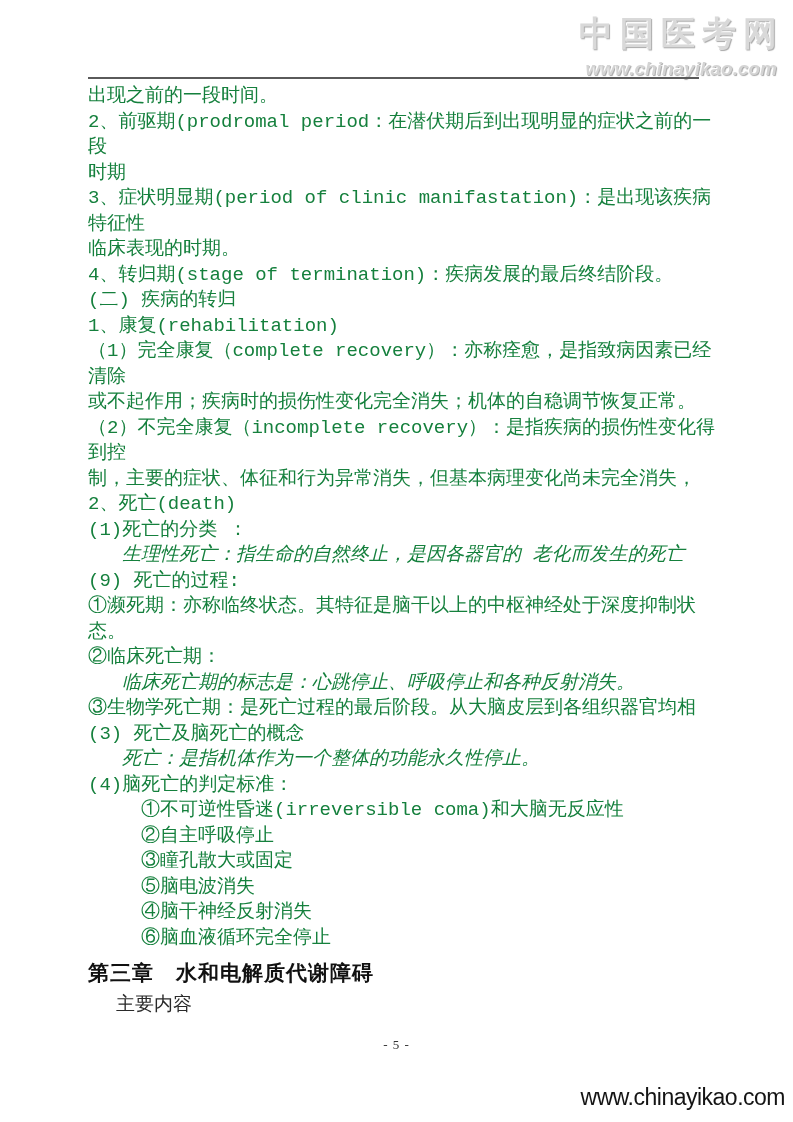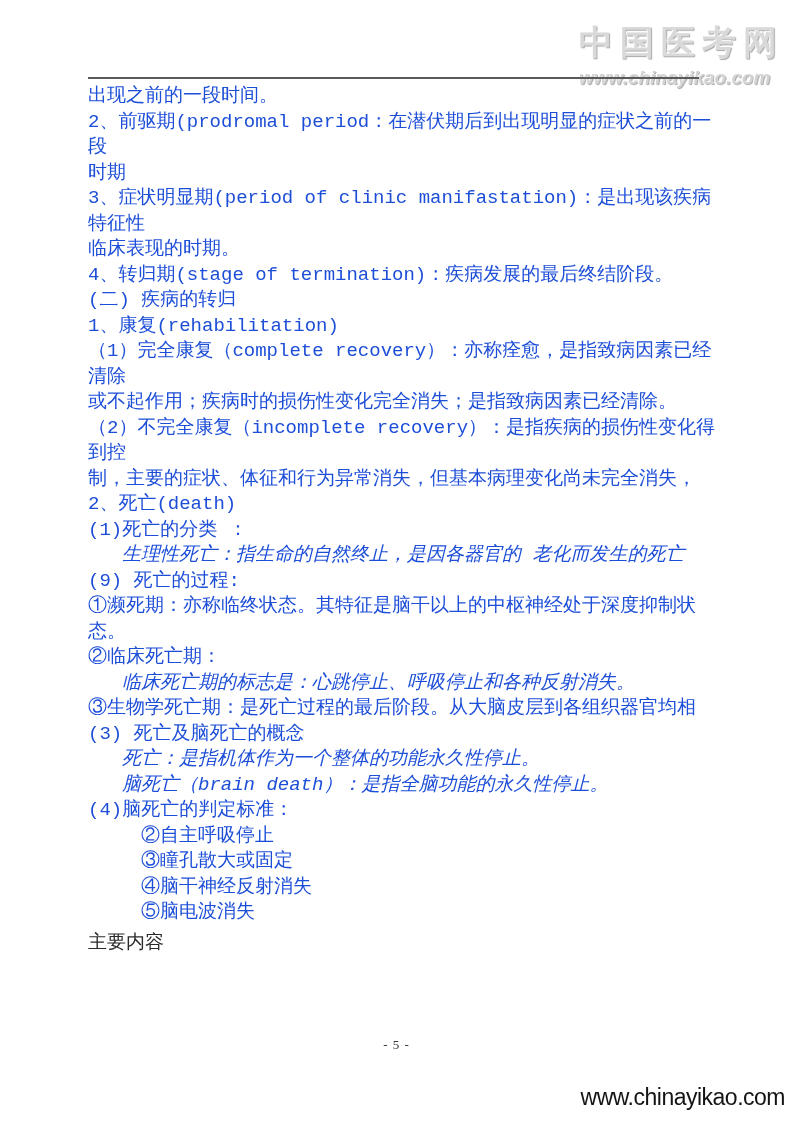--- a/index.html
+++ b/index.html
@@ -12,23 +12,23 @@
     width: 793px;
     height: 1122px;
     background: #ffffff;
     overflow: hidden;
     font-family: "Liberation Mono", "DejaVu Sans Mono", monospace;
     color: #1e1e1e;
   }
   
   .watermark {
     position: absolute;
-    top: 20px;
+    top: 11px;
     right: 16px;
-    text-align: left;
+    text-align: right;
     user-select: none;
   }
   .wm-title {
     font-size: 34px;
     font-weight: bold;
     letter-spacing: 7px;
     color: #d9d9d9;
     text-shadow: -1px -1px 0 #ffffff, 1px 1px 1px #a8a8a8;
     margin-right: -7px; 
   }
@@ -54,40 +54,41 @@
   .doc-body {
     position: absolute;
     top: 84px;
     left: 88px;
     width: 640px;
   }
   .line {
     font-size: 19px;
     line-height: 25.5px;
     white-space: pre-wrap;
-    color: #1d4ed8;
+    color: #15803d;
   }
   .indent-0 { padding-left: 0; }
   .indent-2 { padding-left: 34px; font-style: italic; }
   .indent-3 { padding-left: 53px; }
   .section-heading {
     margin-top: 11px;
     font-size: 21px;
     font-weight: bold;
     line-height: 26px;
     letter-spacing: 1px;
     color: #111111;
     white-space: pre-wrap;
   }
   .section-subheading {
     margin-top: 4px;
     font-size: 19px;
     line-height: 26px;
     color: #2a2a2a;
     white-space: pre-wrap;
+    margin-left: 28px;
   }
   
   .page-number {
     position: absolute;
     top: 1037px;
     left: 0;
     width: 793px;
     text-align: center;
     font-family: "Liberation Serif", serif;
     font-size: 13px;
@@ -120,41 +121,43 @@
     <div id="body-lines">
         <div class="line indent-0">出现之前的一段时间。</div>
         <div class="line indent-0">2、前驱期(prodromal period：在潜伏期后到出现明显的症状之前的一段</div>
         <div class="line indent-0">时期</div>
         <div class="line indent-0">3、症状明显期(period of clinic manifastation)：是出现该疾病特征性</div>
         <div class="line indent-0">临床表现的时期。</div>
         <div class="line indent-0">4、转归期(stage of termination)：疾病发展的最后终结阶段。</div>
         <div class="line indent-0">(二) 疾病的转归</div>
         <div class="line indent-0">1、康复(rehabilitation)</div>
         <div class="line indent-0">（1）完全康复（complete recovery）：亦称痊愈，是指致病因素已经清除</div>
-        <div class="line indent-0">或不起作用；疾病时的损伤性变化完全消失；是指致病因素已经清除。</div>
+        <div class="line indent-0">或不起作用；疾病时的损伤性变化完全消失；机体的自稳调节恢复正常。</div>
         <div class="line indent-0">（2）不完全康复（incomplete recovery）：是指疾病的损伤性变化得到控</div>
         <div class="line indent-0">制，主要的症状、体征和行为异常消失，但基本病理变化尚未完全消失，</div>
         <div class="line indent-0">2、死亡(death)</div>
         <div class="line indent-0">(1)死亡的分类 ：</div>
         <div class="line indent-2">生理性死亡：指生命的自然终止，是因各器官的 老化而发生的死亡</div>
         <div class="line indent-0">(9) 死亡的过程:</div>
         <div class="line indent-0">①濒死期：亦称临终状态。其特征是脑干以上的中枢神经处于深度抑制状</div>
         <div class="line indent-0">态。</div>
         <div class="line indent-0">②临床死亡期：</div>
         <div class="line indent-2">临床死亡期的标志是：心跳停止、呼吸停止和各种反射消失。</div>
         <div class="line indent-0">③生物学死亡期：是死亡过程的最后阶段。从大脑皮层到各组织器官均相</div>
         <div class="line indent-0">(3) 死亡及脑死亡的概念</div>
         <div class="line indent-2">死亡：是指机体作为一个整体的功能永久性停止。</div>
-        <div class="line indent-2">脑死亡（brain death）：是指全脑功能的永久性停止。</div>
         <div class="line indent-0">(4)脑死亡的判定标准：</div>
+        <div class="line indent-3">①不可逆性昏迷(irreversible coma)和大脑无反应性</div>
         <div class="line indent-3">②自主呼吸停止</div>
         <div class="line indent-3">③瞳孔散大或固定</div>
+        <div class="line indent-3">⑤脑电波消失</div>
         <div class="line indent-3">④脑干神经反射消失</div>
-        <div class="line indent-3">⑤脑电波消失</div>
+        <div class="line indent-3">⑥脑血液循环完全停止</div>
       </div>
+    <div class="section-heading">第三章　水和电解质代谢障碍</div>
     <div class="section-subheading">主要内容</div>
   </div>
 
   <div class="page-number">- 5 -</div>
 
   <div class="site-url">www.chinayikao.com</div>
 
 </div>
 
 </body></html>

